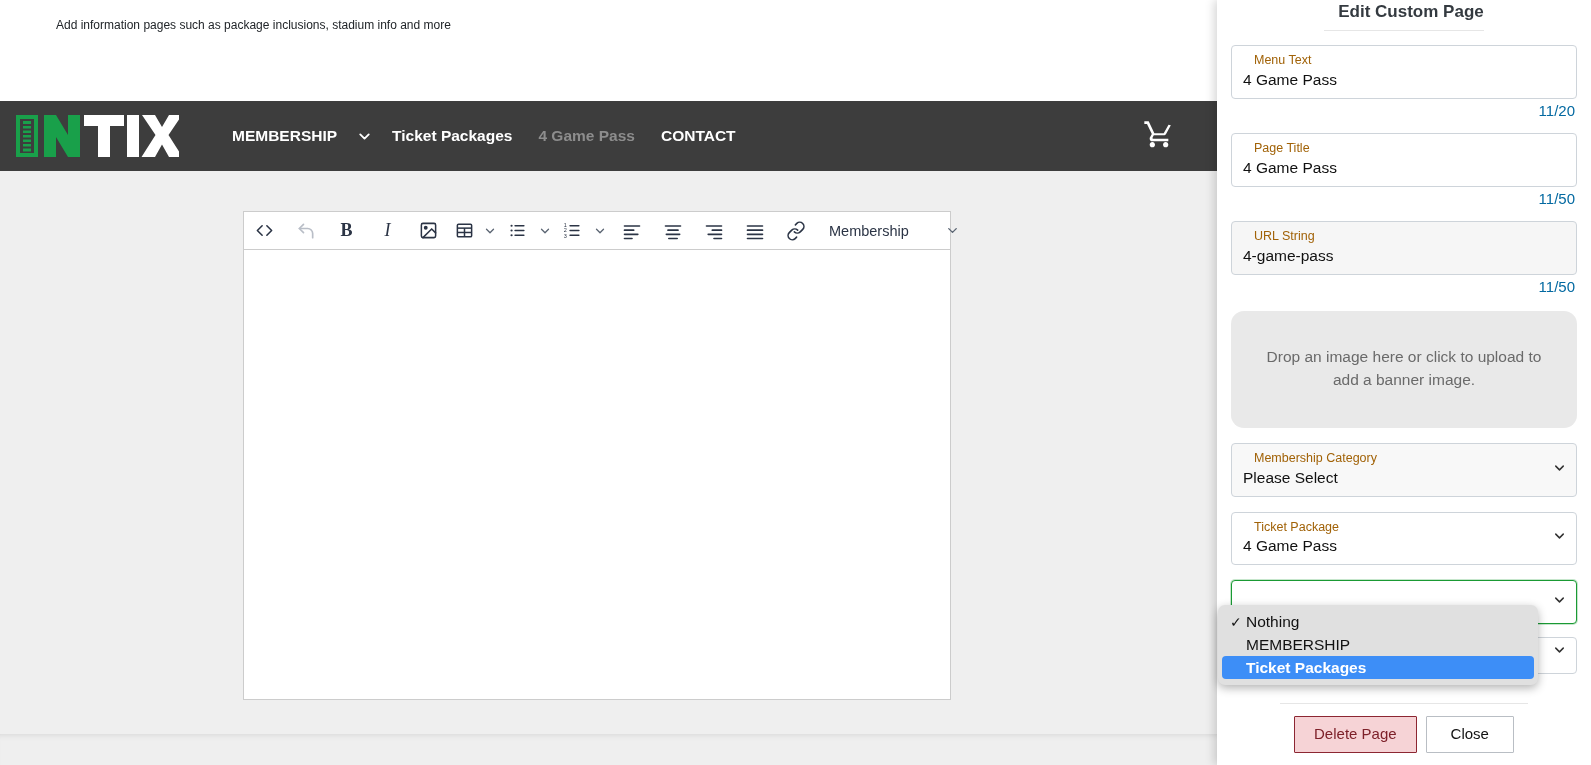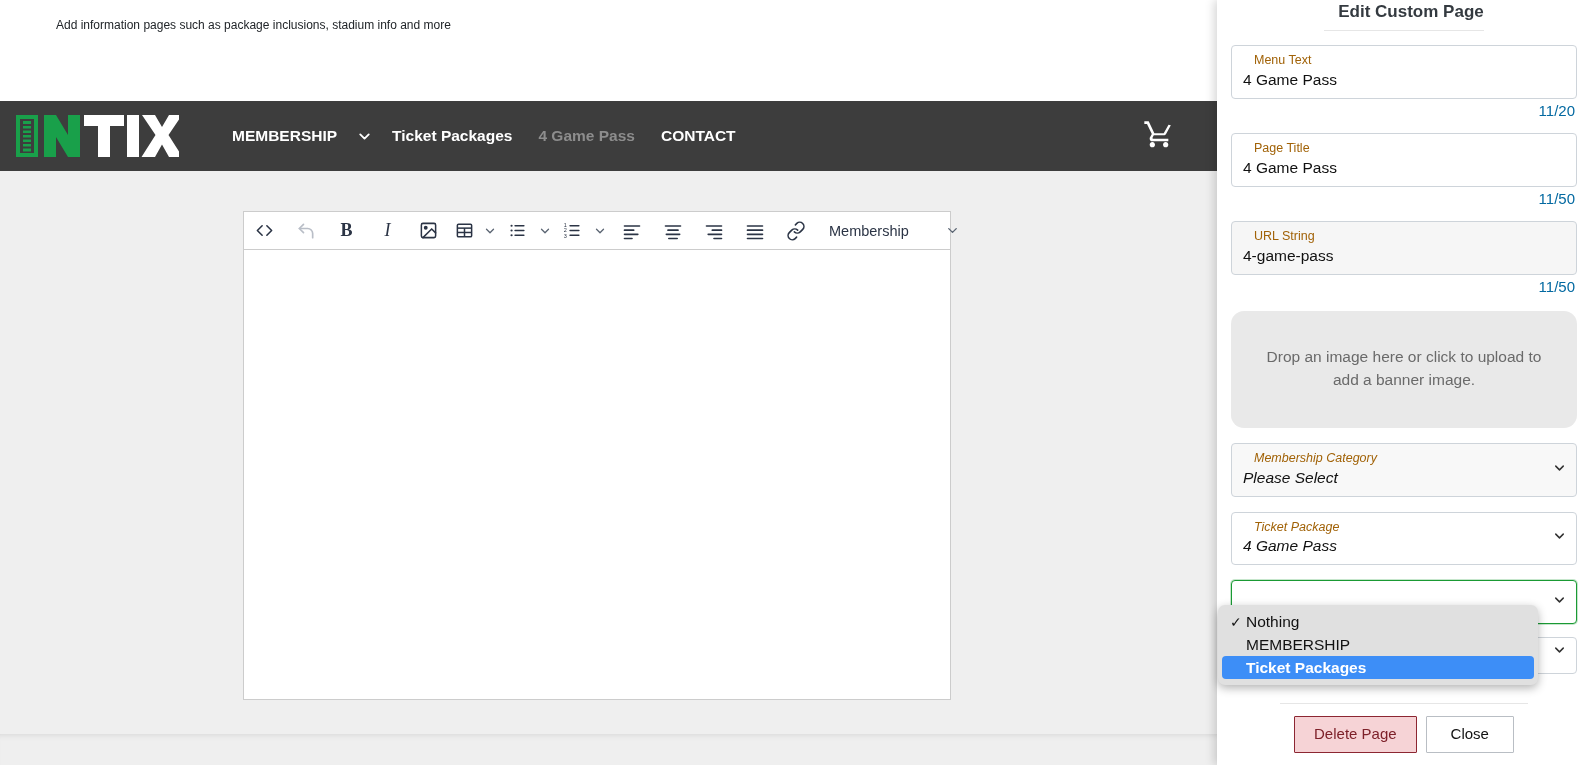--- a/index.html
+++ b/index.html
@@ -106,21 +106,21 @@
 
   #dropzone {
     margin-top:16px; background:#e9e9e9; border-radius:13px;
     height:117px; display:flex; align-items:center; justify-content:center;
     text-align:center; color:#6a6a6a; font-size:15.5px; line-height:1.48;
     padding:0 26px; cursor:pointer;
   }
 
   .select-field {
     margin-top:15px; border:1px solid #ced4da; border-radius:4px;
-    padding:6px 3px 7px 11px; background:#fff; position:relative; cursor:pointer;font-style:italic;
+    padding:6px 3px 7px 11px; background:#fff; position:relative; cursor:pointer;
   }
   .select-field.grey { background:#f8f8f8; }
   .select-field.focused { border:1px solid #1a9a34; box-shadow:0 0 0 1px rgba(26,154,52,0.25); }
   .select-caret {
     position:absolute; right:9px; top:50%; transform:translateY(-50%);
     color:#333; pointer-events:none;
   }
 
   
   #dropdown-overlay {

